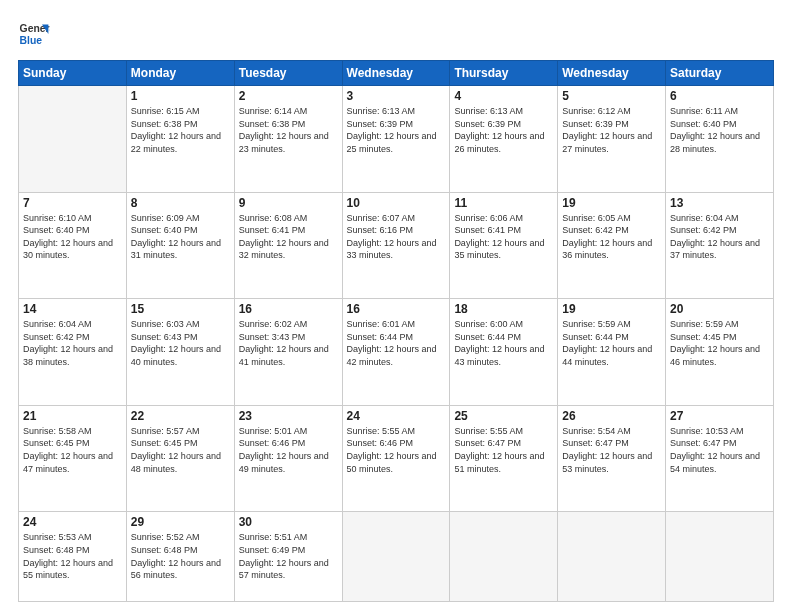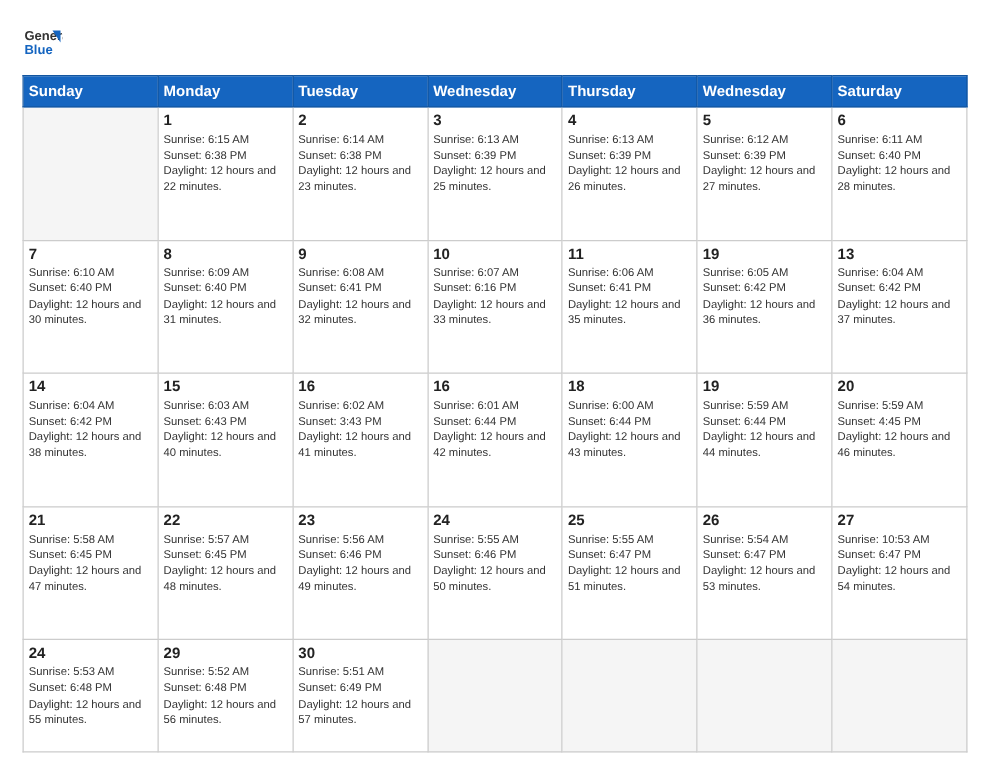--- a/index.html
+++ b/index.html
@@ -277,21 +277,21 @@
           </td>
           <td>
             <span class="day-number">22</span>
             <div class="day-info">Sunrise: 5:57 AM
 Sunset: 6:45 PM
 Daylight: 12 hours
 and 48 minutes.</div>
           </td>
           <td>
             <span class="day-number">23</span>
-            <div class="day-info">Sunrise: 5:56 AM
+            <div class="day-info">Sunrise: 5:01 AM
 Sunset: 6:46 PM
 Daylight: 12 hours
 and 49 minutes.</div>
           </td>
           <td>
             <span class="day-number">24</span>
             <div class="day-info">Sunrise: 5:55 AM
 Sunset: 6:46 PM
 Daylight: 12 hours
 and 50 minutes.</div>

